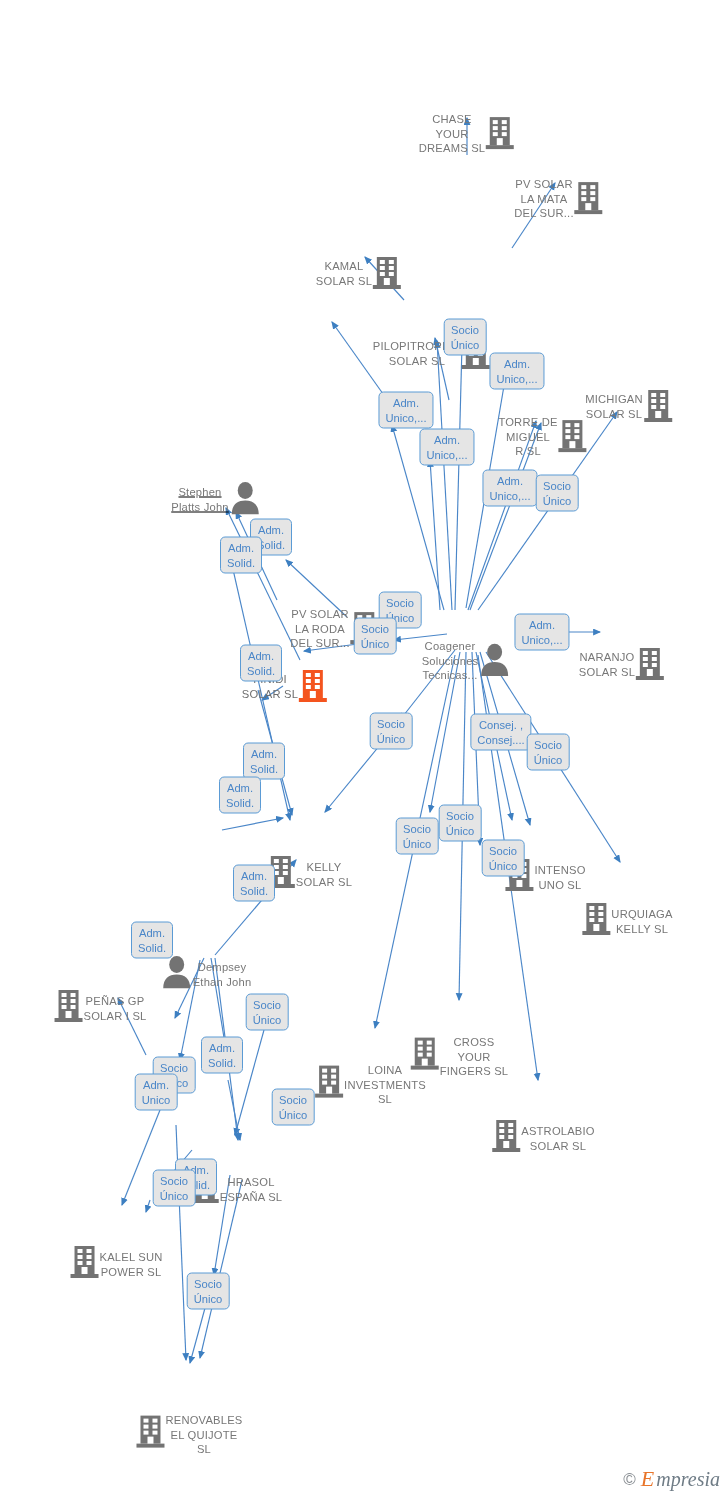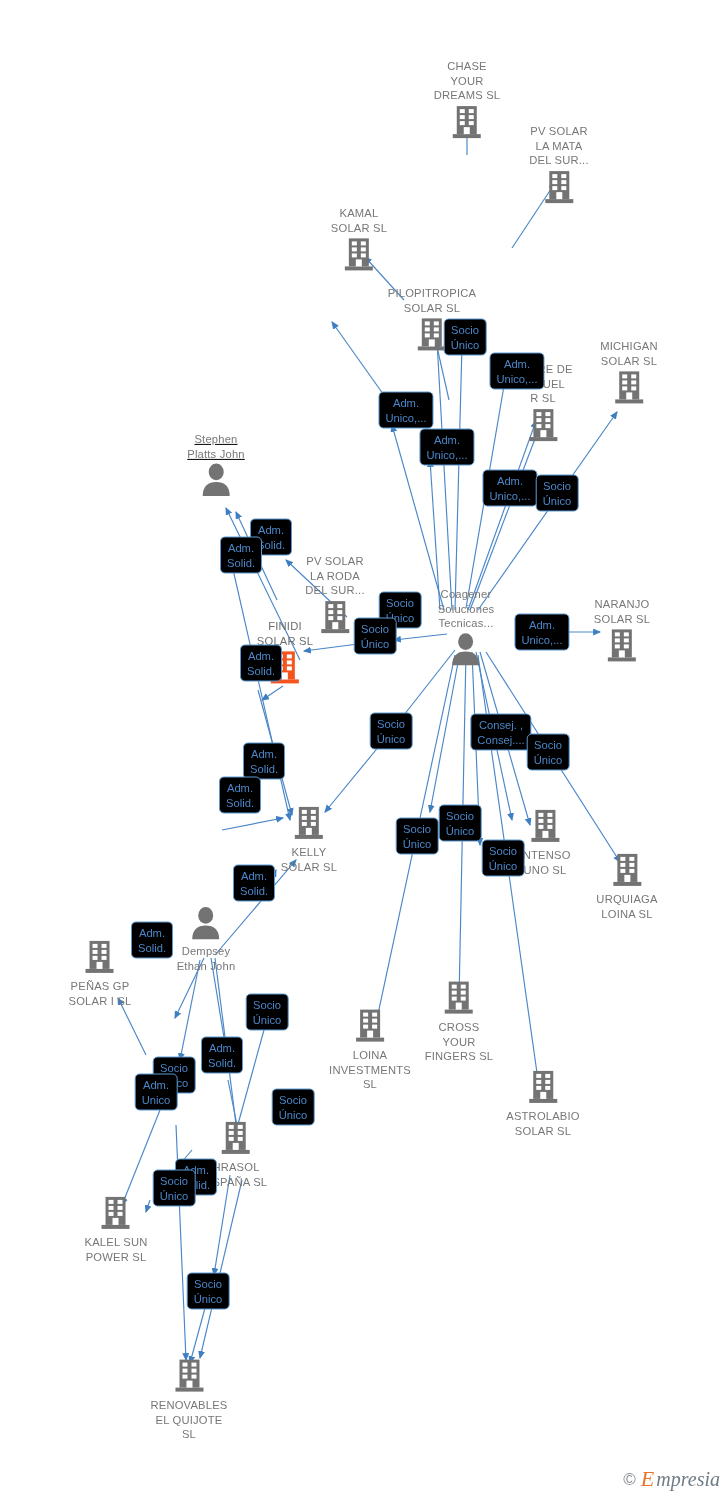--- a/index.html
+++ b/index.html
@@ -6,33 +6,33 @@
   body{
     width:728px;height:1500px;
     background:#ffffff;
     font-family:"Liberation Sans", sans-serif;
     overflow:hidden;
     position:relative;
   }
   #canvas{position:absolute;left:0;top:0;width:728px;height:1500px;}
   svg.edges{position:absolute;left:0;top:0;width:728px;height:1500px;pointer-events:none;}
 
-  .node{position:absolute;transform:translate(-50%,-50%);display:flex;flex-direction:column;
-        align-items:center;justify-content:flex-end;}
+  .node{position:absolute;transform:translate(-50%,-50%);display:flex;
+        align-items:center;justify-content:flex-end;margin-top:34px;}
   .node .ico{display:block;}
   .node .cap{
     font-size:11.2px;line-height:14.6px;color:#777777;text-align:center;
     letter-spacing:.2px;white-space:pre-line;font-family:"Liberation Sans", sans-serif;
   }
   .node.above .cap{order:-1;margin-bottom:2px;}
   .node.below .cap{margin-top:1px;}
 
   .elabel{
     position:absolute;transform:translate(-50%,-50%);
-    background:#000000;border:1px solid #5b9bd5;border-radius:5px;
+    background:#e5e5e5;border:1px solid #5b9bd5;border-radius:5px;
     color:#4a86c8;font-size:11.2px;line-height:14.5px;
     padding:3px 6px;text-align:center;white-space:pre-line;
     font-family:"Liberation Sans", sans-serif;
     box-sizing:border-box;
   }
 
   .wm{position:absolute;right:8px;bottom:10px;display:flex;align-items:center;gap:5px;}
   .wm .c{color:#8a8f94;font-size:17px;line-height:17px;}
   .wm .e{color:#e8752a;font-size:22px;font-style:italic;font-family:"Liberation Serif", serif;line-height:22px;}
   .wm .rest{color:#6f7c86;font-size:20px;font-style:italic;font-family:"Liberation Serif", serif;line-height:20px;margin-left:-3px;}
@@ -296,21 +296,21 @@
             <rect x="1" y="29" width="28" height="4" fill="#737373"></rect>
             <rect x="8" y="4" width="5" height="4" fill="#fff"></rect>
             <rect x="17" y="4" width="5" height="4" fill="#fff"></rect>
             <rect x="8" y="10" width="5" height="4" fill="#fff"></rect>
             <rect x="17" y="10" width="5" height="4" fill="#fff"></rect>
             <rect x="8" y="16" width="5" height="4" fill="#fff"></rect>
             <rect x="17" y="16" width="5" height="4" fill="#fff"></rect>
             <rect x="12" y="22" width="6" height="7" fill="#fff"></rect>
           </svg></span>
         <span class="cap">URQUIAGA
-LOINA  SL</span>
+KELLY  SL</span>
       </div>
       <div class="node below" style="left: 100px; top: 974px;">
         <span class="ico"><svg width="30" height="34" viewBox="0 0 30 34" xmlns="http://www.w3.org/2000/svg">
             <rect x="5" y="1" width="20" height="28" fill="#737373"></rect>
             <rect x="1" y="29" width="28" height="4" fill="#737373"></rect>
             <rect x="8" y="4" width="5" height="4" fill="#fff"></rect>
             <rect x="17" y="4" width="5" height="4" fill="#fff"></rect>
             <rect x="8" y="10" width="5" height="4" fill="#fff"></rect>
             <rect x="17" y="10" width="5" height="4" fill="#fff"></rect>
             <rect x="8" y="16" width="5" height="4" fill="#fff"></rect>

